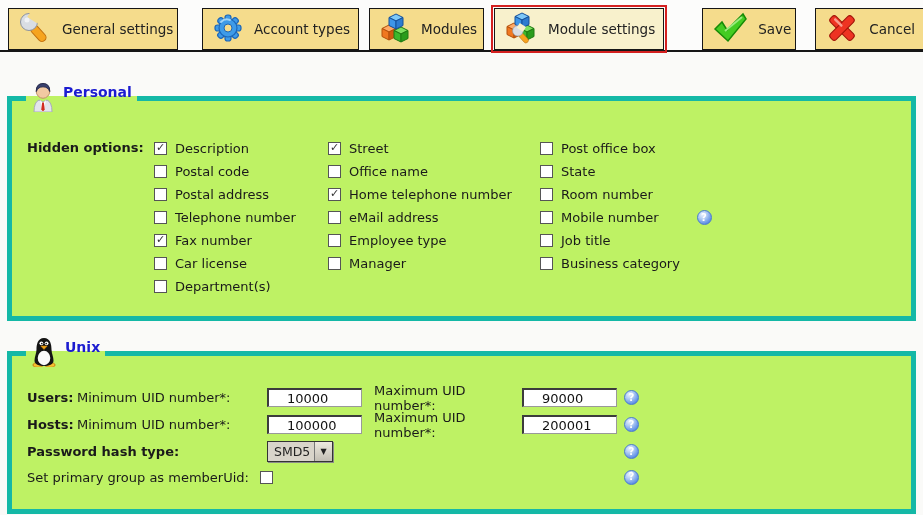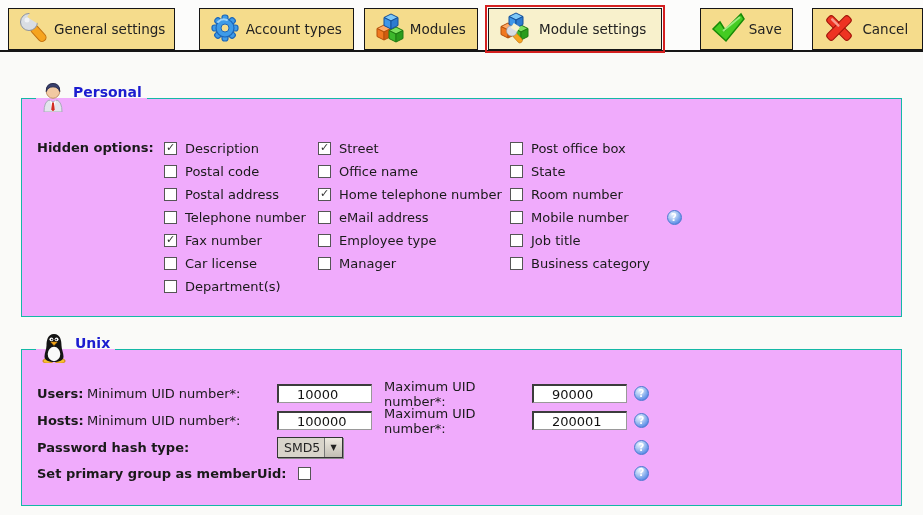--- a/index.html
+++ b/index.html
@@ -11,56 +11,56 @@
   }
   
   .tabbar{
     display:flex;align-items:flex-start;
     padding-top:8px;height:42px;
     border-bottom:2px solid #161616;
     background:#FCFCFB;
   }
   .tab{
     box-sizing:border-box;height:42px;
-    display:flex;align-items:center;gap:1px;
+    display:flex;align-items:center;gap:10px;
     background:#F5DC8C;border:1px solid #161616;
     padding:0 8px 0 9px;cursor:pointer;
     font-size:13.5px;color:#222;white-space:nowrap;
   }
   .tab .tlabel{flex:1;text-align:center;}
   .tab.t-general{margin-left:8px;width:170px;}
   .tab.t-account{margin-left:24px;width:157px;}
   .tab.t-modules{margin-left:10px;width:115px;}
   .tab.t-modset{margin-left:10px;width:177px;}
   .tab.t-save{margin-left:38px;width:94px;}
   .tab.t-cancel{margin-left:19px;width:113px;}
   .tab.active{
     background:#F8F1CC;
     outline:2px solid #D42020;outline-offset:1px;
   }
   .tab svg{flex:none;}
   
   fieldset{
-    margin:0 21px;padding:0;min-width:0;
-    background:#f0abfc;border:1px solid #14b8a6;
+    margin:0 7px;padding:0;min-width:0;
+    background:#bef264;border:5px solid #14b8a6;
   }
   #personal-fs{margin-top:31px;}
   #unix-fs{margin-top:17px;padding-bottom:20px;}
   legend{
     display:flex;align-items:center;gap:8px;
     margin-left:14px;padding:0 5px;height:30px;
   }
   .lg-text{
     color:#1C1CD0;font-weight:bold;font-size:14px;
     transform:translateY(-6px);
   }
   
   .hidden-row{display:flex;padding:24px 0 18px 15px;}
   .ho-label{font-weight:bold;width:127px;line-height:21px;}
-  .pcols{display:flex;}
+  .pcols{display:flex;gap:20px;}
   .pcol{display:flex;flex-direction:column;}
   .pcol.c1{width:154px;}
   .pcol.c2{width:192px;}
   .p-item{height:23px;display:flex;align-items:center;}
   .cb{
     width:13px;height:13px;box-sizing:border-box;flex:none;
     background:#fff;border:1px solid #555;
     margin-right:8px;position:relative;cursor:pointer;
   }
   .cb.checked::after{
@@ -79,21 +79,21 @@
   .maybe{display:none;margin-left:38px;}
   .maybe.show{display:flex;}
   
   .unix-body{padding:16px 0 0 15px;}
   .unix-row{display:flex;align-items:center;height:27px;position:relative;}
   .unix-row.short{height:24px;}
   .u-group{font-weight:bold;width:50px;}
   .u-minlab{width:190px;}
   .u-maxlab{margin-left:12px;width:148px;}
   .u-label3{font-weight:bold;width:240px;}
-  .u-label4{font-weight:bold;margin-right:11px;}
+  .u-label4{font-weight:normal;margin-right:11px;}
   input.uid{
     box-sizing:border-box;width:95px;height:19px;
     background:#fff;border:1px solid #999;
     border-top:2px solid #3c3c3c;border-left:2px solid #3c3c3c;
     font-family:"DejaVu Sans","Liberation Sans",sans-serif;
     font-size:13px;padding:0 18px;color:#111;
   }
   .help-abs{position:absolute;left:597px;}
   .sel{
     box-sizing:border-box;width:66px;height:21px;

